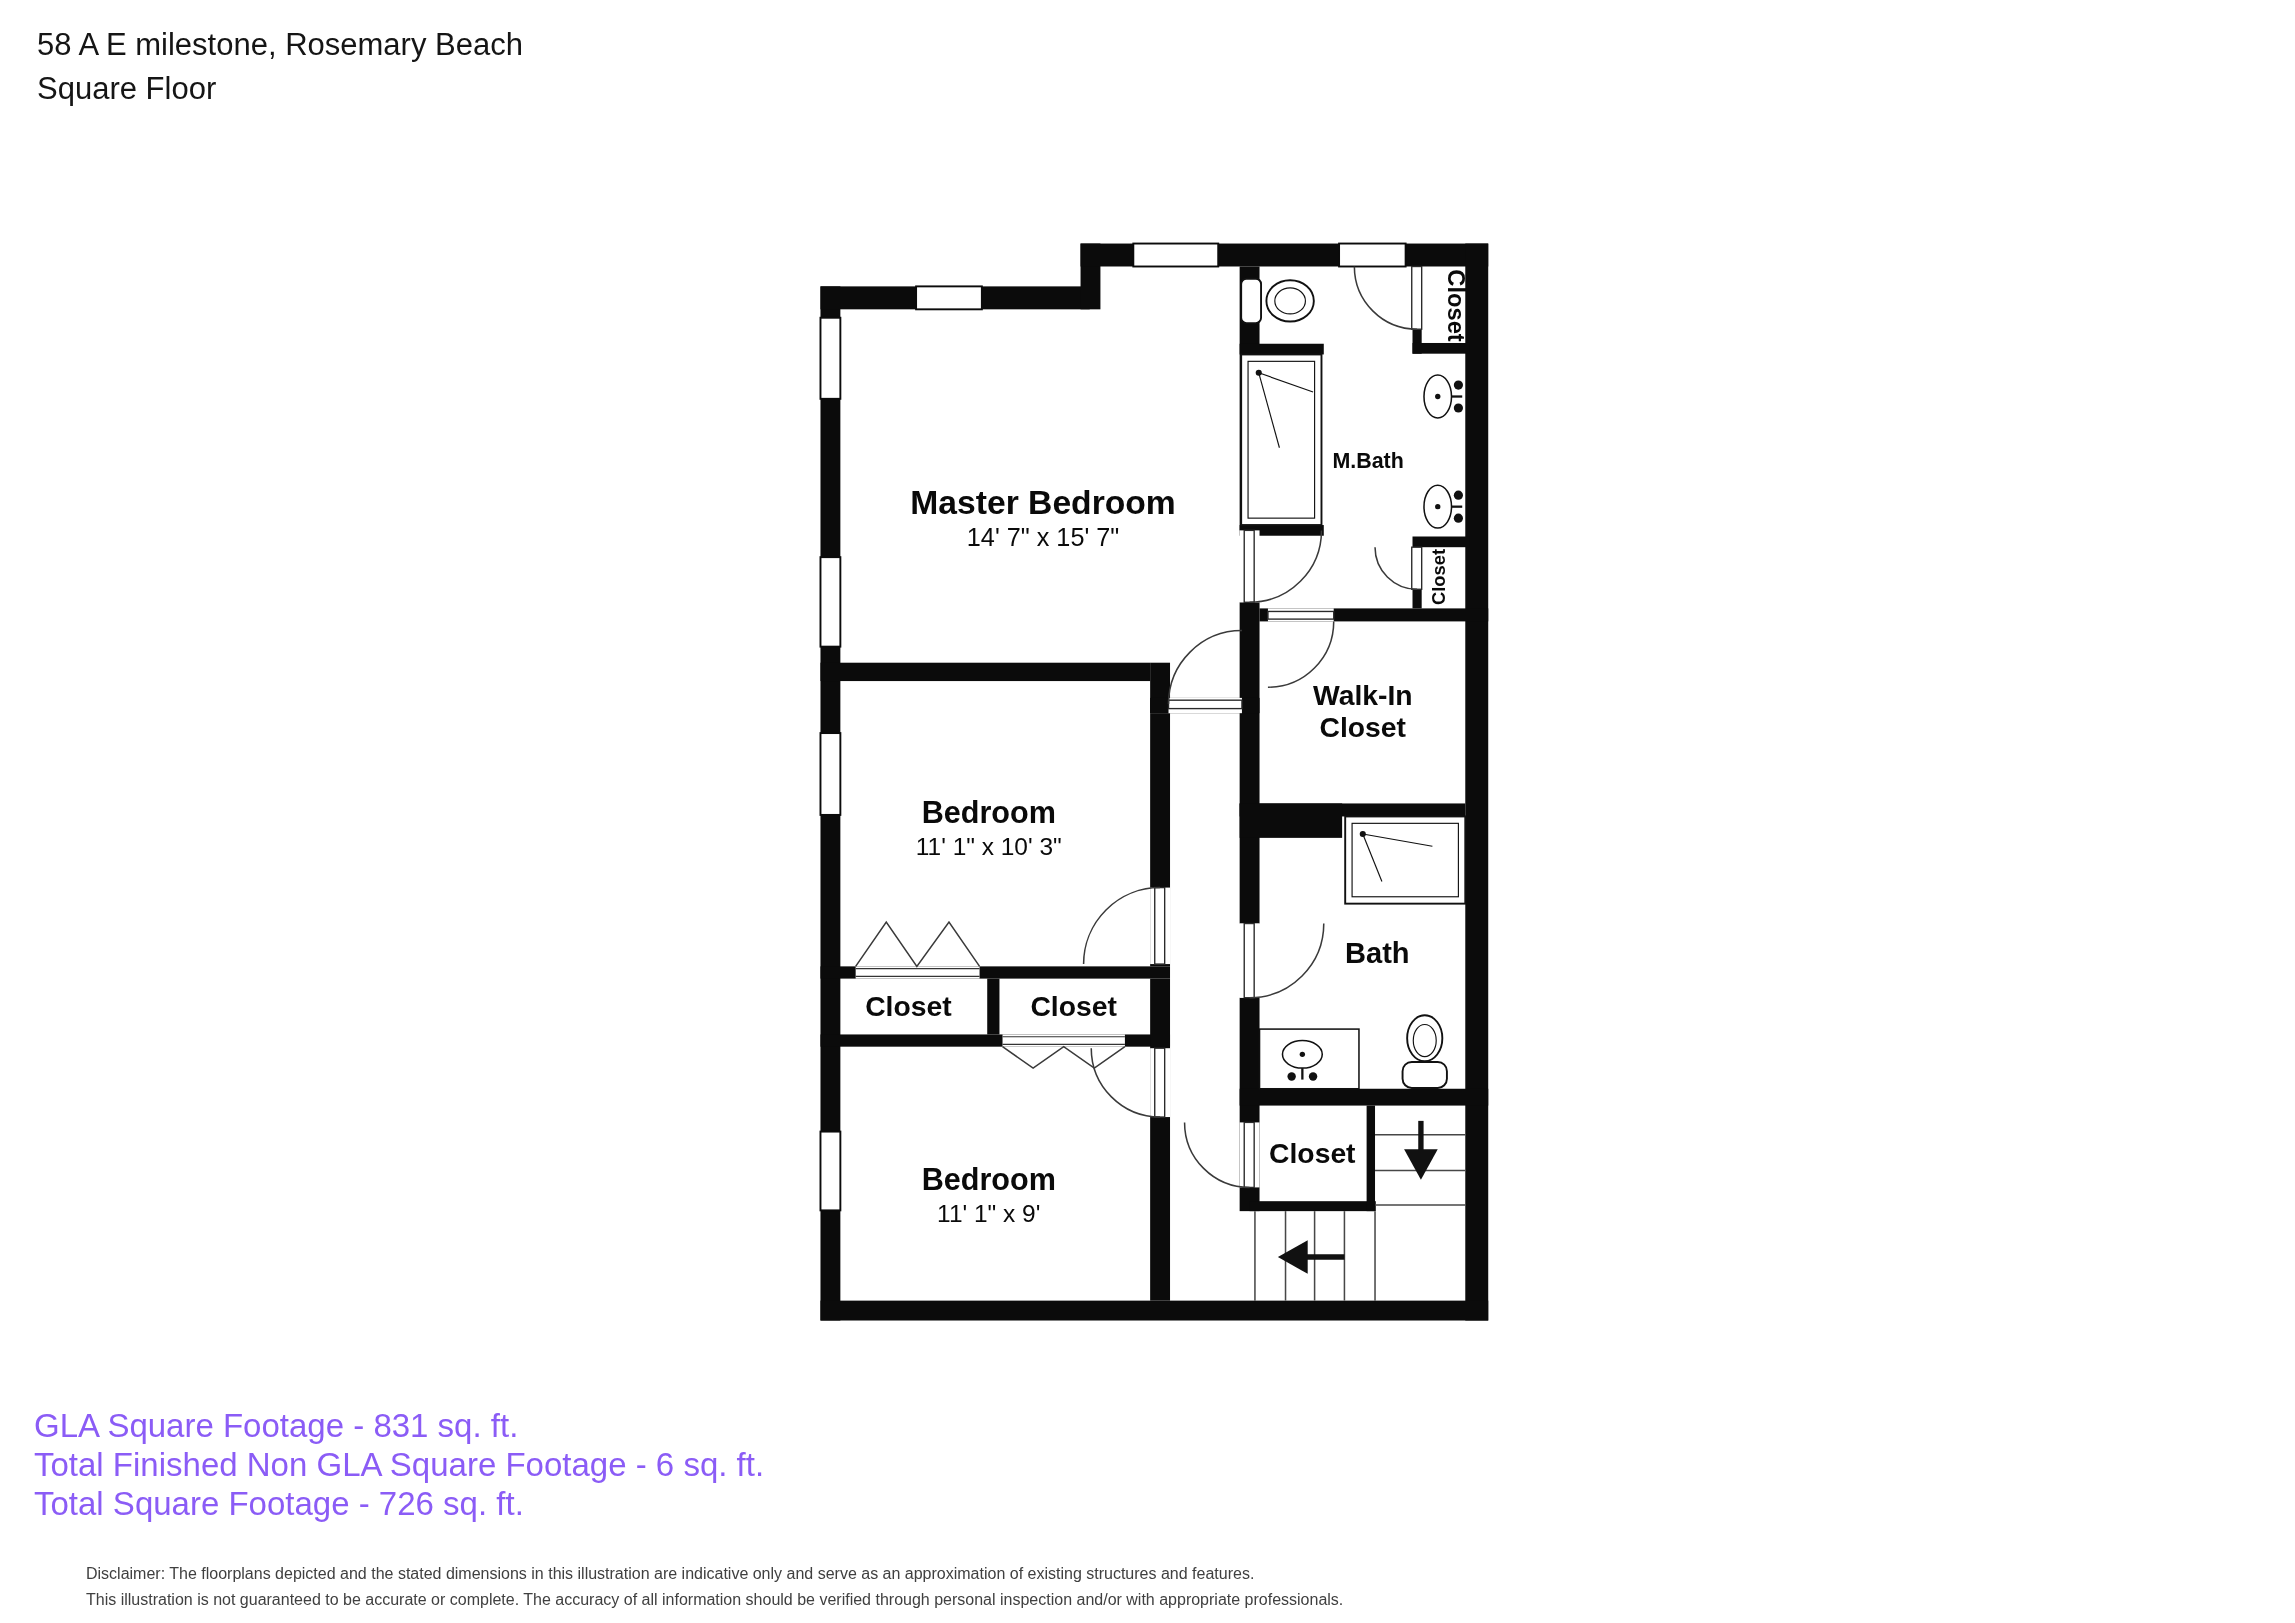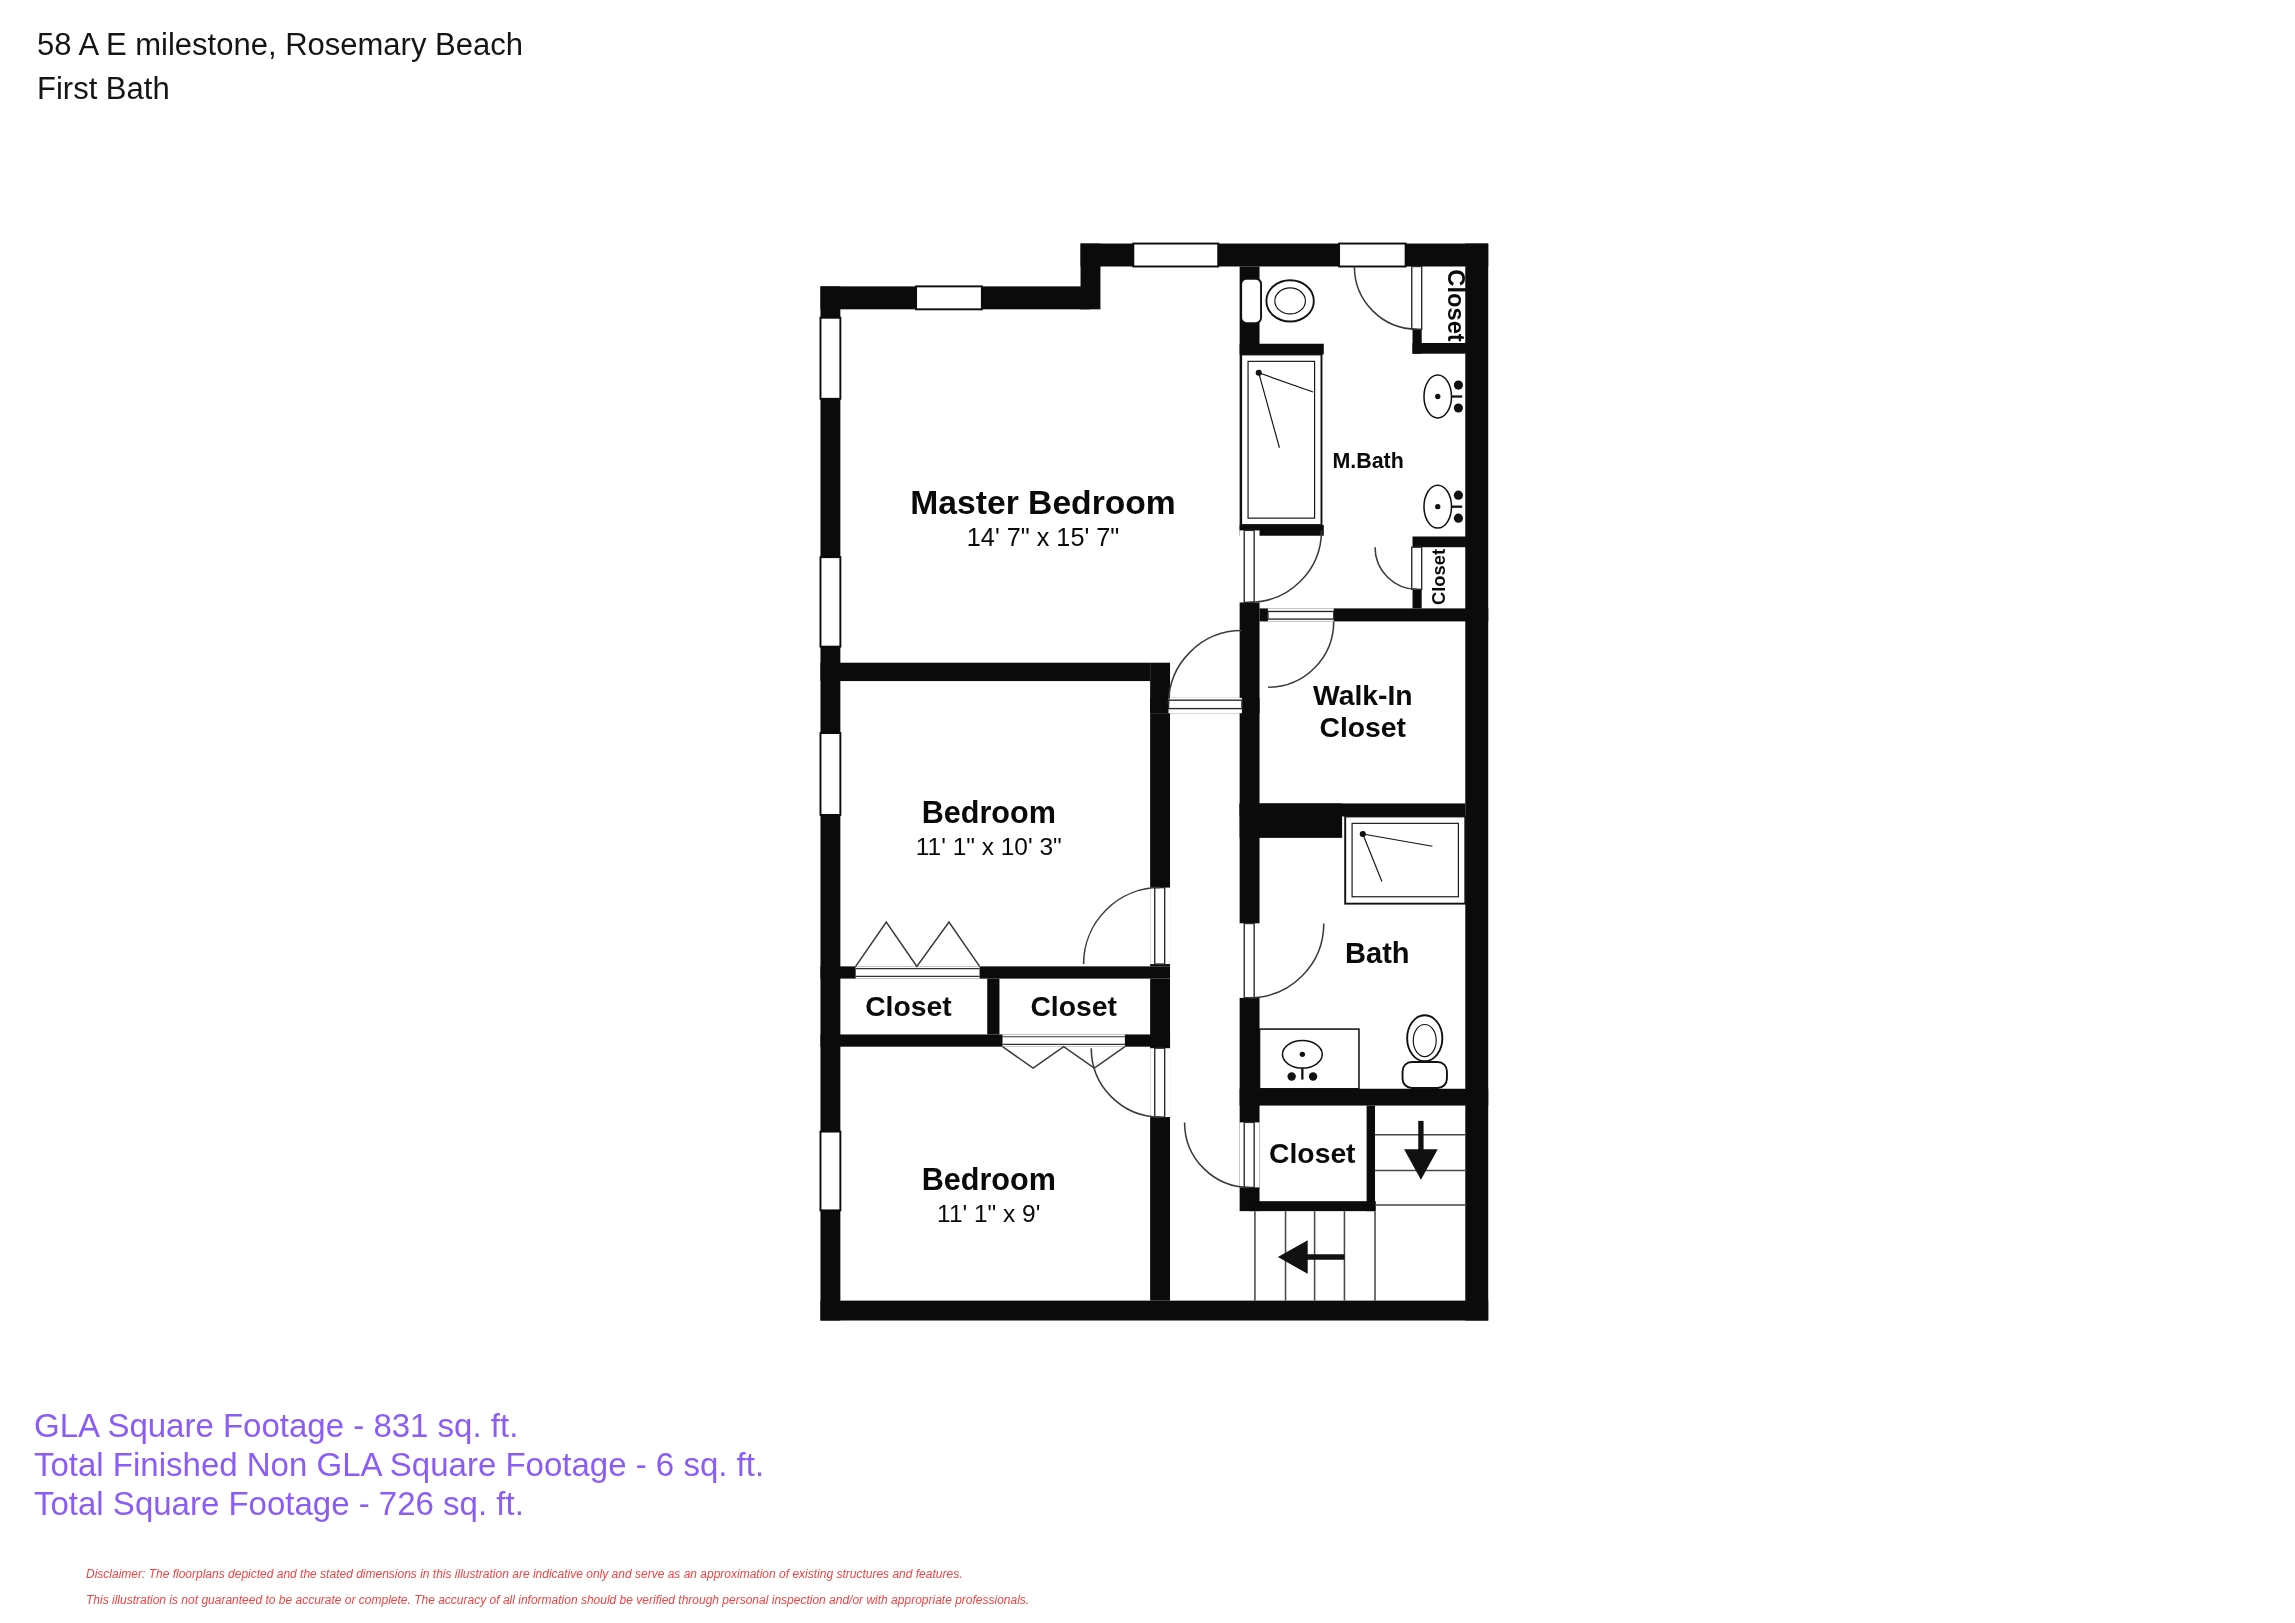--- a/index.html
+++ b/index.html
@@ -1,20 +1,20 @@
 <!DOCTYPE html>
 <html style="font-size:12.2px"><head>
 <meta charset="utf-8">
 <style>
   html,body{margin:0;padding:0;background:#fff;}
   #page{position:relative;width:1832px;height:1624px;background:#ffffff;overflow:hidden;
         font-family:"Liberation Sans",sans-serif;color:#111;}
   #header{position:absolute;left:37px;top:23px;font-size:31px;line-height:44px;color:#151515;}
   #footer{position:absolute;left:34px;top:1406px;font-size:33px;line-height:39px;color:#8b5cf6;}
-  #disclaimer{position:absolute;left:86px;top:1561px;font-size:12px;line-height:26px;color:#ef4444;font-style:italic;}
+  #disclaimer{position:absolute;left:86px;top:1561px;font-size:16px;line-height:26px;color:#404040;}
   svg text{font-family:"Liberation Sans",sans-serif;}
   .w{fill:#0b0b0b;}
   .win{fill:#ffffff;stroke:#0b0b0b;stroke-width:2.5;}
   .gap{fill:#ffffff;}
   .leaf{fill:#ffffff;stroke:#2a2a2a;stroke-width:1.8;}
   .arc{fill:none;stroke:#3a3a3a;stroke-width:2;}
   .fx{fill:#ffffff;stroke:#111;stroke-width:2.5;}
   .fx1{fill:none;stroke:#111;stroke-width:1.5;}
   .fx2{fill:none;stroke:#111;stroke-width:2;}
   .blk{fill:#111;}
@@ -23,21 +23,21 @@
   .dim{fill:#0a0a0a;}
   .logo-arc{fill:#4a4a4a;font-weight:bold;letter-spacing:3px;}
 </style>
 </head>
 <body>
 
 <div id="page">
 
   <div id="header">
     <div>58 A E milestone, Rosemary Beach</div>
-    <div>First Bath</div>
+    <div>Square Floor</div>
   </div>
 
   <svg style="position:absolute;left:2026px;top:12.2px;overflow:visible" width="196" height="165" viewBox="0 0 256 215">
     <defs>
       <path id="arcTop" d="M 52.5 83.4 A 72 72 0 0 1 191.5 83.4"></path>
       <path id="arcBottom" d="M 53.4 129.7 A 74 74 0 0 0 190.6 129.7"></path>
     </defs>
     <g>
       <circle cx="122" cy="102" r="93" fill="none" stroke="#5fb9dd" stroke-width="3.5"></circle>
       <circle cx="122" cy="102" r="85" fill="none" stroke="#7cc6e2" stroke-width="1.6"></circle>

